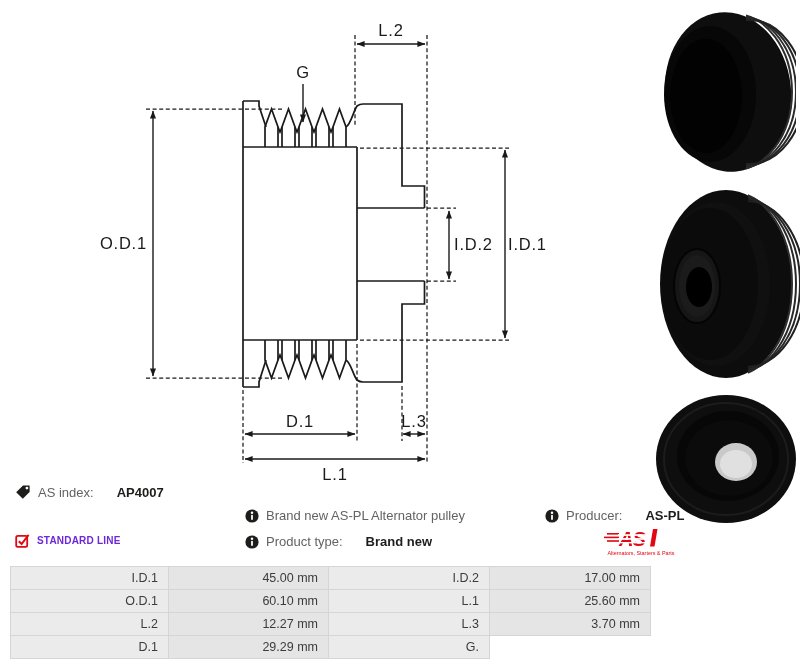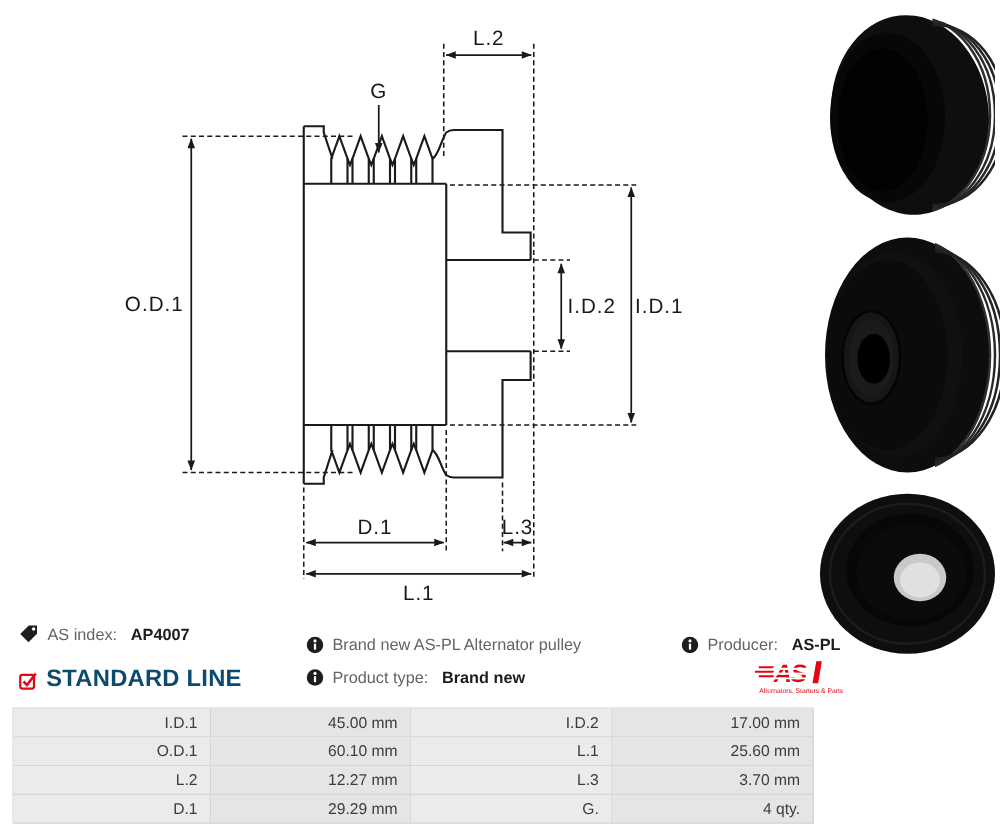--- a/index.html
+++ b/index.html
@@ -9,23 +9,23 @@
   .drawing{position:absolute;left:0;top:0;}
   .s{stroke:#1a1a1a;stroke-width:1.7;fill:none;stroke-linejoin:miter;}
   .d{stroke:#1a1a1a;stroke-width:1.25;fill:none;stroke-dasharray:4 2.6;}
   .dim{stroke:#1a1a1a;stroke-width:1.4;fill:none;}
   .t{font-family:"Liberation Sans",sans-serif;font-size:16.5px;fill:#1a1a1a;letter-spacing:.8px;}
   
   .photo{position:absolute;}
   
   .info-item{position:absolute;display:flex;align-items:center;gap:7px;
              font-size:13px;color:#636363;white-space:nowrap;}
-  .info-item b{color:#1d1d1b;font-weight:700;margin-left:4px;}
+  .info-item b{color:#1d1d1b;font-weight:700;margin-left:16px;}
   .info-item .plain{color:#636363;}
-  .red-line{color:#0c4a6e;font-weight:700;font-size:19px;letter-spacing:.2px;}
+  .red-line{color:#6d28d9;font-weight:700;font-size:10px;letter-spacing:.2px;}
   .ico{flex:0 0 auto;display:block;}
   .logo-wrap{position:absolute;left:604px;top:526px;}
   
   .spec-table{position:absolute;left:10px;top:566px;width:640px;
               display:grid;grid-template-columns:158px 160px 161px 161px;
               border-top:1px solid #d5d5d5;border-left:1px solid #d5d5d5;
               font-size:12.5px;color:#3c3c3b;}
   .spec-table div{box-sizing:border-box;height:23px;line-height:22px;text-align:right;
                   padding-right:10px;border-right:1px solid #d5d5d5;border-bottom:1px solid #d5d5d5;}
   .cl{background:#ebebeb;}
@@ -157,21 +157,21 @@
 
   <svg class="photo" style="left:654px;top:392px" width="146" height="136" viewBox="0 0 146 136">
     <ellipse cx="72" cy="67" rx="70" ry="64" fill="#0e0e0e"></ellipse>
     <ellipse cx="72" cy="67" rx="62" ry="56" fill="none" stroke="#1c1c1c" stroke-width="2"></ellipse>
     <ellipse cx="74" cy="64" rx="51" ry="45" fill="#070707"></ellipse>
     <ellipse cx="75" cy="66" rx="44" ry="38" fill="#0b0b0b"></ellipse>
     <ellipse cx="82" cy="70" rx="21" ry="19" fill="#c9c9c9"></ellipse>
     <ellipse cx="82" cy="72" rx="16" ry="14" fill="#e0e0e0"></ellipse>
   </svg>
 
-  <div class="info-item" style="left:15px;top:499px">
+  <div class="info-item" style="left:15px;top:484px">
     <svg class="ico" width="16" height="16" viewBox="0 0 16 16">
       <path d="M1.2,8.2 L8,1.4 L14.6,1.4 L14.6,8 L7.8,14.8 Z" fill="#1d1d1b"></path>
       <circle cx="11.9" cy="4.1" r="1.4" fill="#ffffff"></circle>
     </svg>
     <span class="plain">AS index:</span>
       <b>AP4007</b>
   </div>
 
   <div class="info-item" style="left:15px;top:533px">
     <svg class="ico" width="15" height="15" viewBox="0 0 15 15">
@@ -236,16 +236,15 @@
     <div class="cv">25.60 mm</div>
 
     <div class="cl">L.2</div>
     <div class="cv">12.27 mm</div>
     <div class="cl">L.3</div>
     <div class="cv">3.70 mm</div>
 
     <div class="cl">D.1</div>
     <div class="cv">29.29 mm</div>
     <div class="cl">G.</div>
-    <div class="cv">4 qty.</div>
   </div>
 
 </div>
 
 </body></html>

